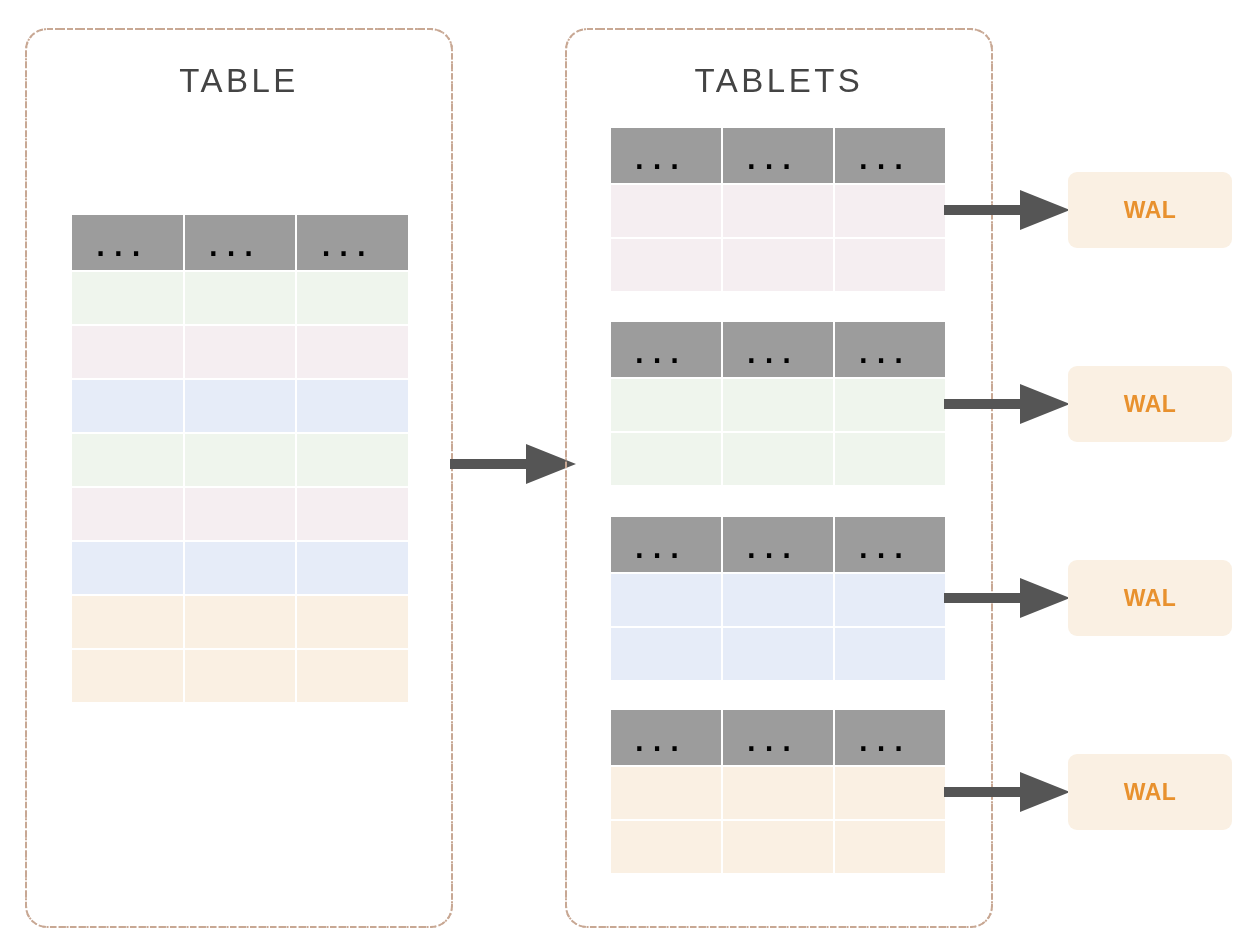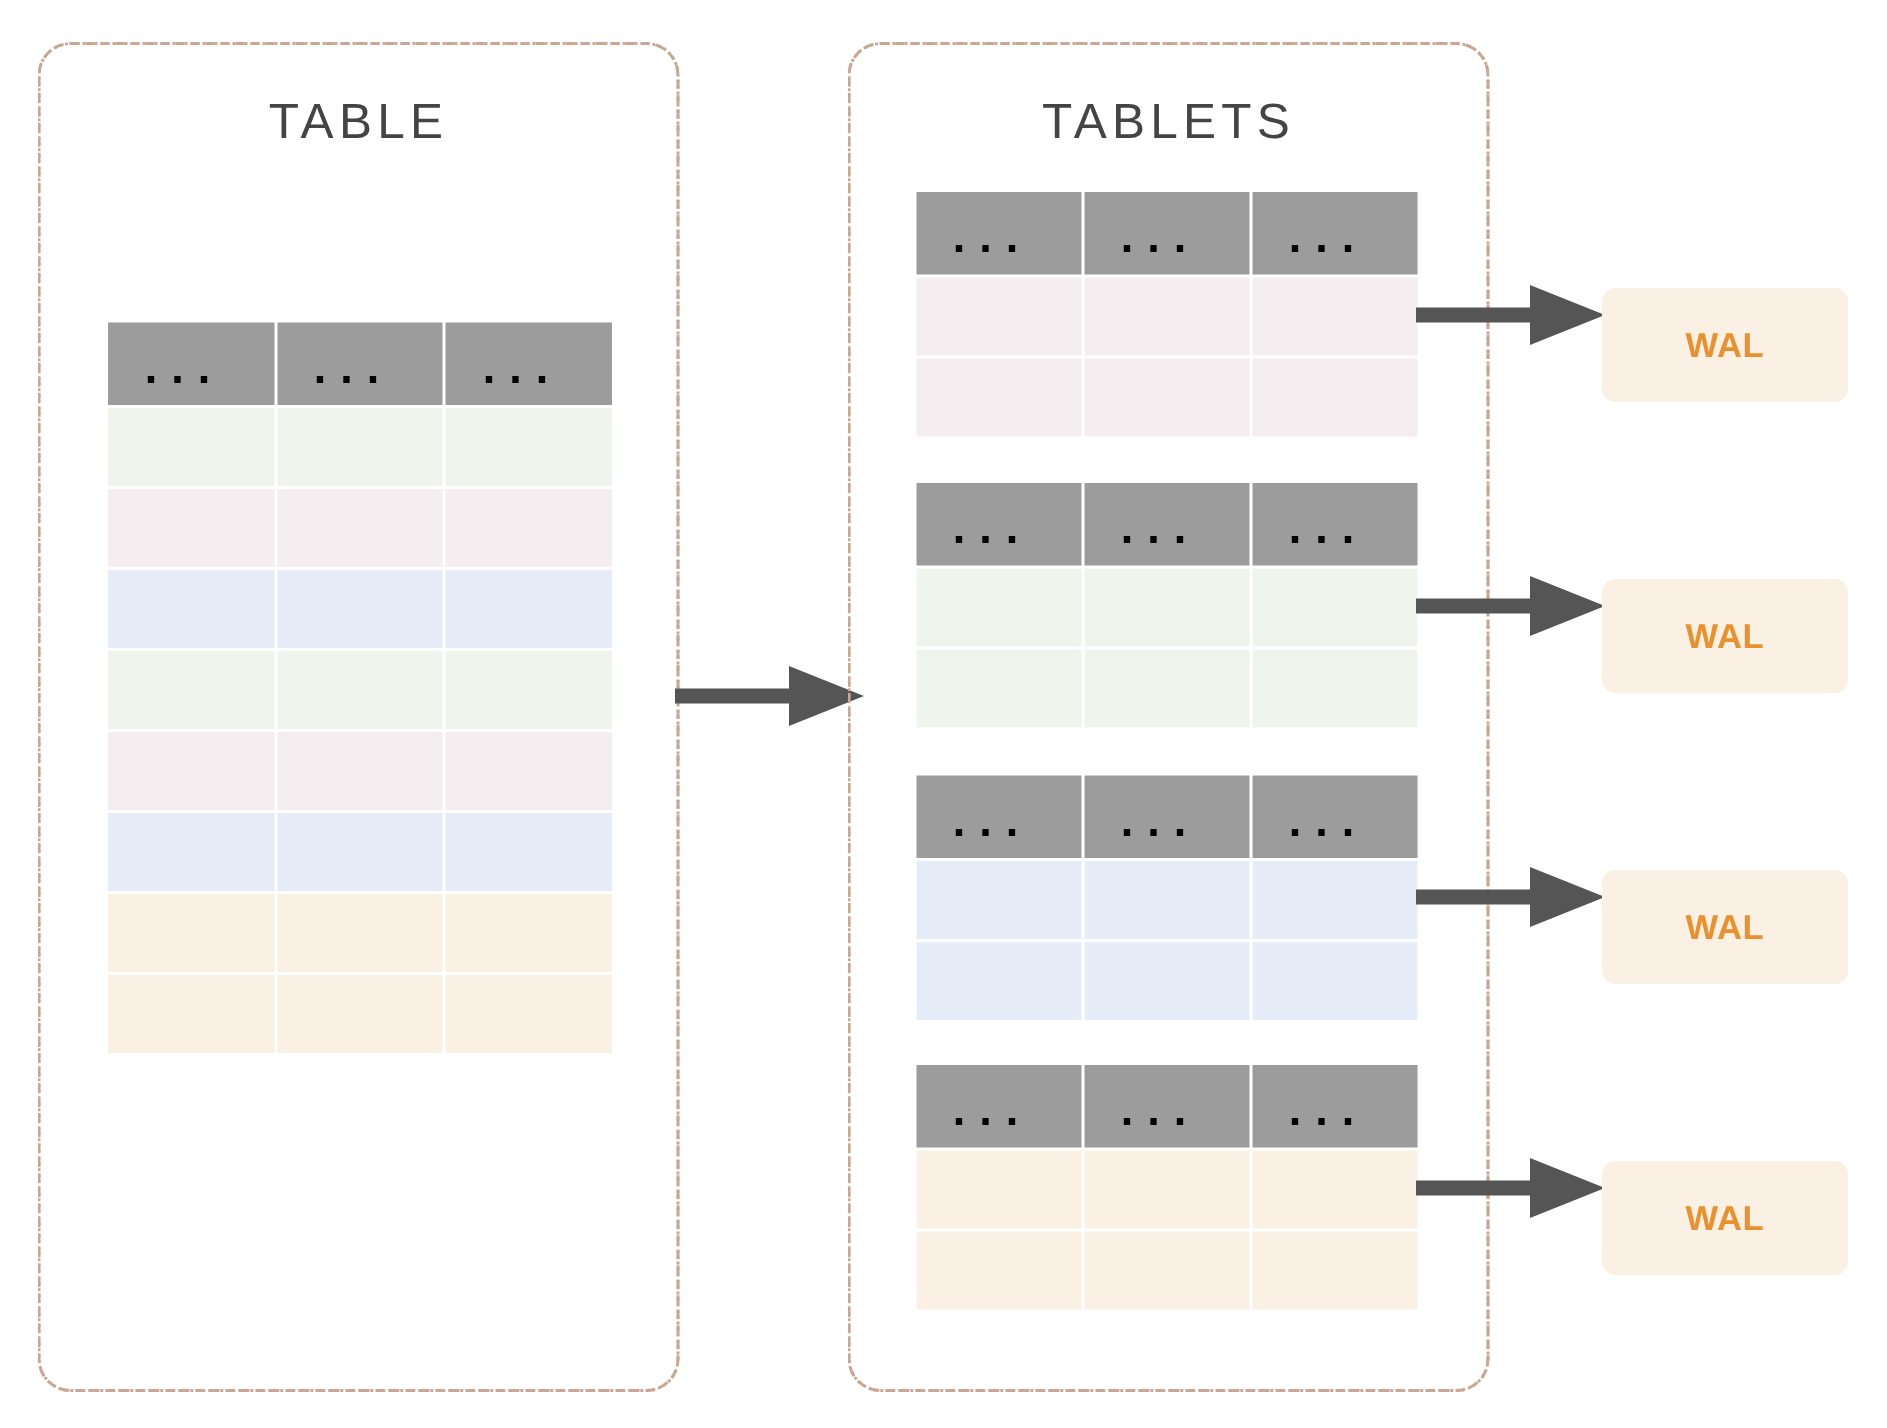--- a/index.html
+++ b/index.html
@@ -135,21 +135,20 @@
     background: #faf0e3;
     border-radius: 9px;
     display: flex;
     align-items: center;
     justify-content: center;
     font-size: 23px;
     font-weight: 700;
     letter-spacing: 0.5px;
     color: #e8912e;
     font-family: "Liberation Sans", sans-serif;
-    margin-top: 20px;
   }
   #wal-1 { top: 172px; }
   #wal-2 { top: 366px; }
   #wal-3 { top: 560px; }
   #wal-4 { top: 754px; }
 </style>
 </head>
 <body>
 
 <div id="canvas">

